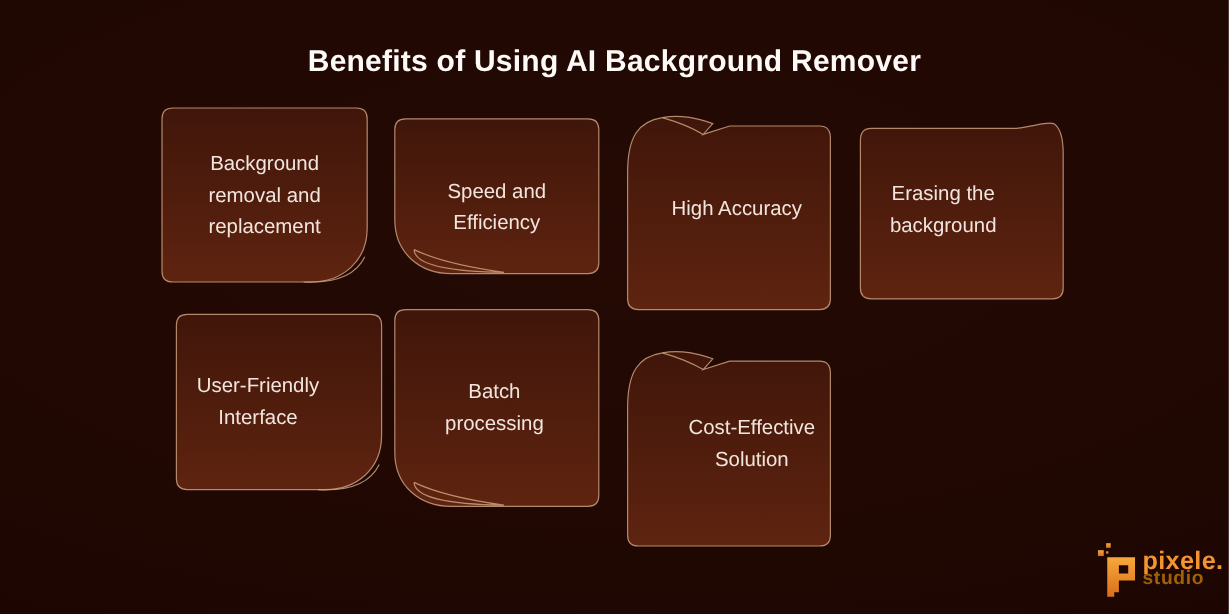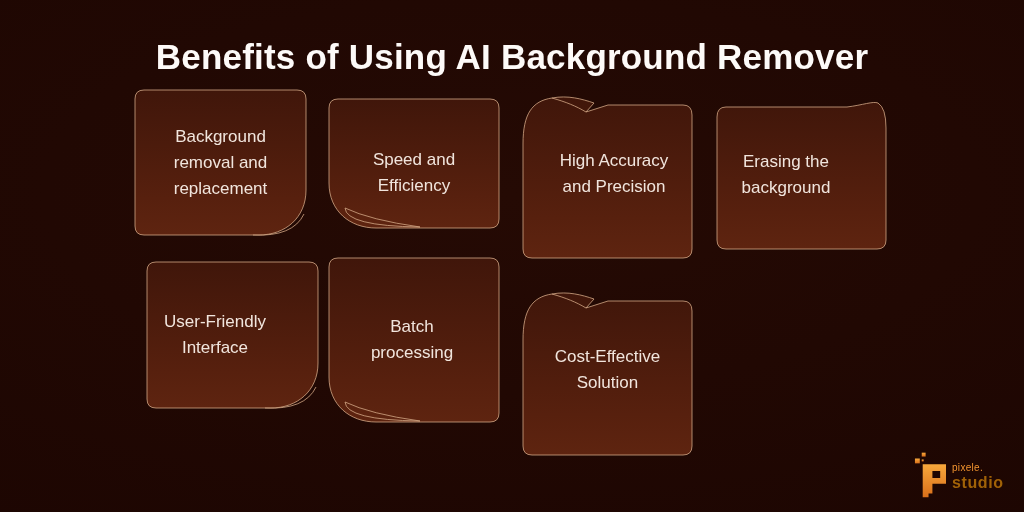--- a/index.html
+++ b/index.html
@@ -4,37 +4,37 @@
 <style>
   html,body{margin:0;padding:0;}
   body{
     width:1024px;height:512px;overflow:hidden;position:relative;
     background:radial-gradient(130% 110% at 50% 38%, #250a04 0%, #1d0602 70%, #180401 100%);
     font-family:"Liberation Sans", sans-serif;
   }
   .canvas{position:absolute;inset:0;}
   .title{
     position:absolute;top:25px;left:0;width:100%;
-    text-align:center;font-size:35px;font-weight:700;
+    text-align:center;font-size:25px;font-weight:700;
     color:#fdfaf8;letter-spacing:.2px;margin-top:12px;
   }
   .card{position:absolute;}
   .card svg{position:absolute;left:0;top:0;overflow:visible;display:block;}
   .card .outline{fill:url(#cardGrad);stroke:rgba(210,166,132,.8);stroke-width:1;}
   .card .flourish{fill:none;stroke:rgba(210,166,132,.8);stroke-width:1;}
   .card-label{
     position:absolute;inset:0;display:flex;flex-direction:column;
     align-items:center;justify-content:center;
     color:#f1e5dd;font-size:17px;line-height:26px;text-align:center;
   }
   .card-label div{white-space:nowrap;}
   .logo{position:absolute;left:913px;top:452px;display:flex;align-items:center;gap:6px;}
   .logo-icon{width:33px;height:46px;display:block;}
   .logo-text{display:flex;flex-direction:column;justify-content:center;}
-  .brand-line1{color:#f2942f;font-weight:400;font-size:10px;line-height:15px;letter-spacing:.3px;}
+  .brand-line1{color:#f2942f;font-weight:700;font-size:21px;line-height:15px;letter-spacing:.3px;}
   .brand-line2{color:#a16207;font-weight:700;font-size:16px;line-height:15px;letter-spacing:.6px;}
   .defs-svg{position:absolute;width:0;height:0;}
 </style>
 </head>
 <body>
 
 <svg class="defs-svg" aria-hidden="true">
   <defs>
     <linearGradient id="cardGrad" x1="0" y1="0" x2="0" y2="1">
       <stop offset="0" stop-color="#40160a"></stop>
@@ -73,21 +73,20 @@
           <div>Efficiency</div>
         </div>
       </div>
       <div class="card" style="left: 522px; top: 88px; width: 184px; height: 171px;">
         <svg width="171" height="171" viewBox="0 0 171 171">
           <path d="M30 10 C46 7 60 11 72 15 L64 24 L86 17 H161 Q170 17 170 27 V161 Q170 170 161 170 H10 Q1 170 1 161 V56 C1 26 10 13 30 10 Z" class="outline"></path>
           <path d="M30 10 C44 14 54 18 64 24" class="flourish"></path>
         </svg>
         <div class="card-label">
           <div>High Accuracy</div>
-          <div>and Precision</div>
         </div>
       </div>
       <div class="card" style="left: 716px; top: 100px; width: 140px; height: 150px;">
         <svg width="171" height="150" viewBox="0 0 171 150">
           <path d="M10 7 H131 C147 5 157 1 162 3 Q170 8 170 28 V140 Q170 149 161 149 H10 Q1 149 1 140 V17 Q1 7 10 7 Z" class="outline"></path>
         </svg>
         <div class="card-label">
           <div>Erasing the</div>
           <div>background</div>
         </div>
@@ -105,21 +104,21 @@
       <div class="card" style="left: 328px; top: 257px; width: 168px; height: 166px;">
         <svg width="172" height="166" viewBox="0 0 172 166">
           <path d="M10 1 H162 Q171 1 171 10 V156 Q171 165 162 165 H48 C22 165 1 148 1 120 V10 Q1 1 10 1 Z" class="outline"></path>
           <path d="M17 145 Q18 163 92 164 M17 145 Q42 157 92 164" class="flourish"></path>
         </svg>
         <div class="card-label">
           <div>Batch</div>
           <div>processing</div>
         </div>
       </div>
-      <div class="card" style="left: 522px; top: 284px; width: 171px; height: 172px;">
+      <div class="card" style="left: 522px; top: 284px; width: 171px; height: 172px; padding-left: 38px;">
         <svg width="171" height="172" viewBox="0 0 171 172">
           <path d="M30 10 C46 7 60 11 72 15 L64 24 L86 17 H161 Q170 17 170 27 V162 Q170 171 161 171 H10 Q1 171 1 162 V56 C1 26 10 13 30 10 Z" class="outline"></path>
           <path d="M30 10 C44 14 54 18 64 24" class="flourish"></path>
         </svg>
         <div class="card-label">
           <div>Cost-Effective</div>
           <div>Solution</div>
         </div>
       </div>
     </div>

